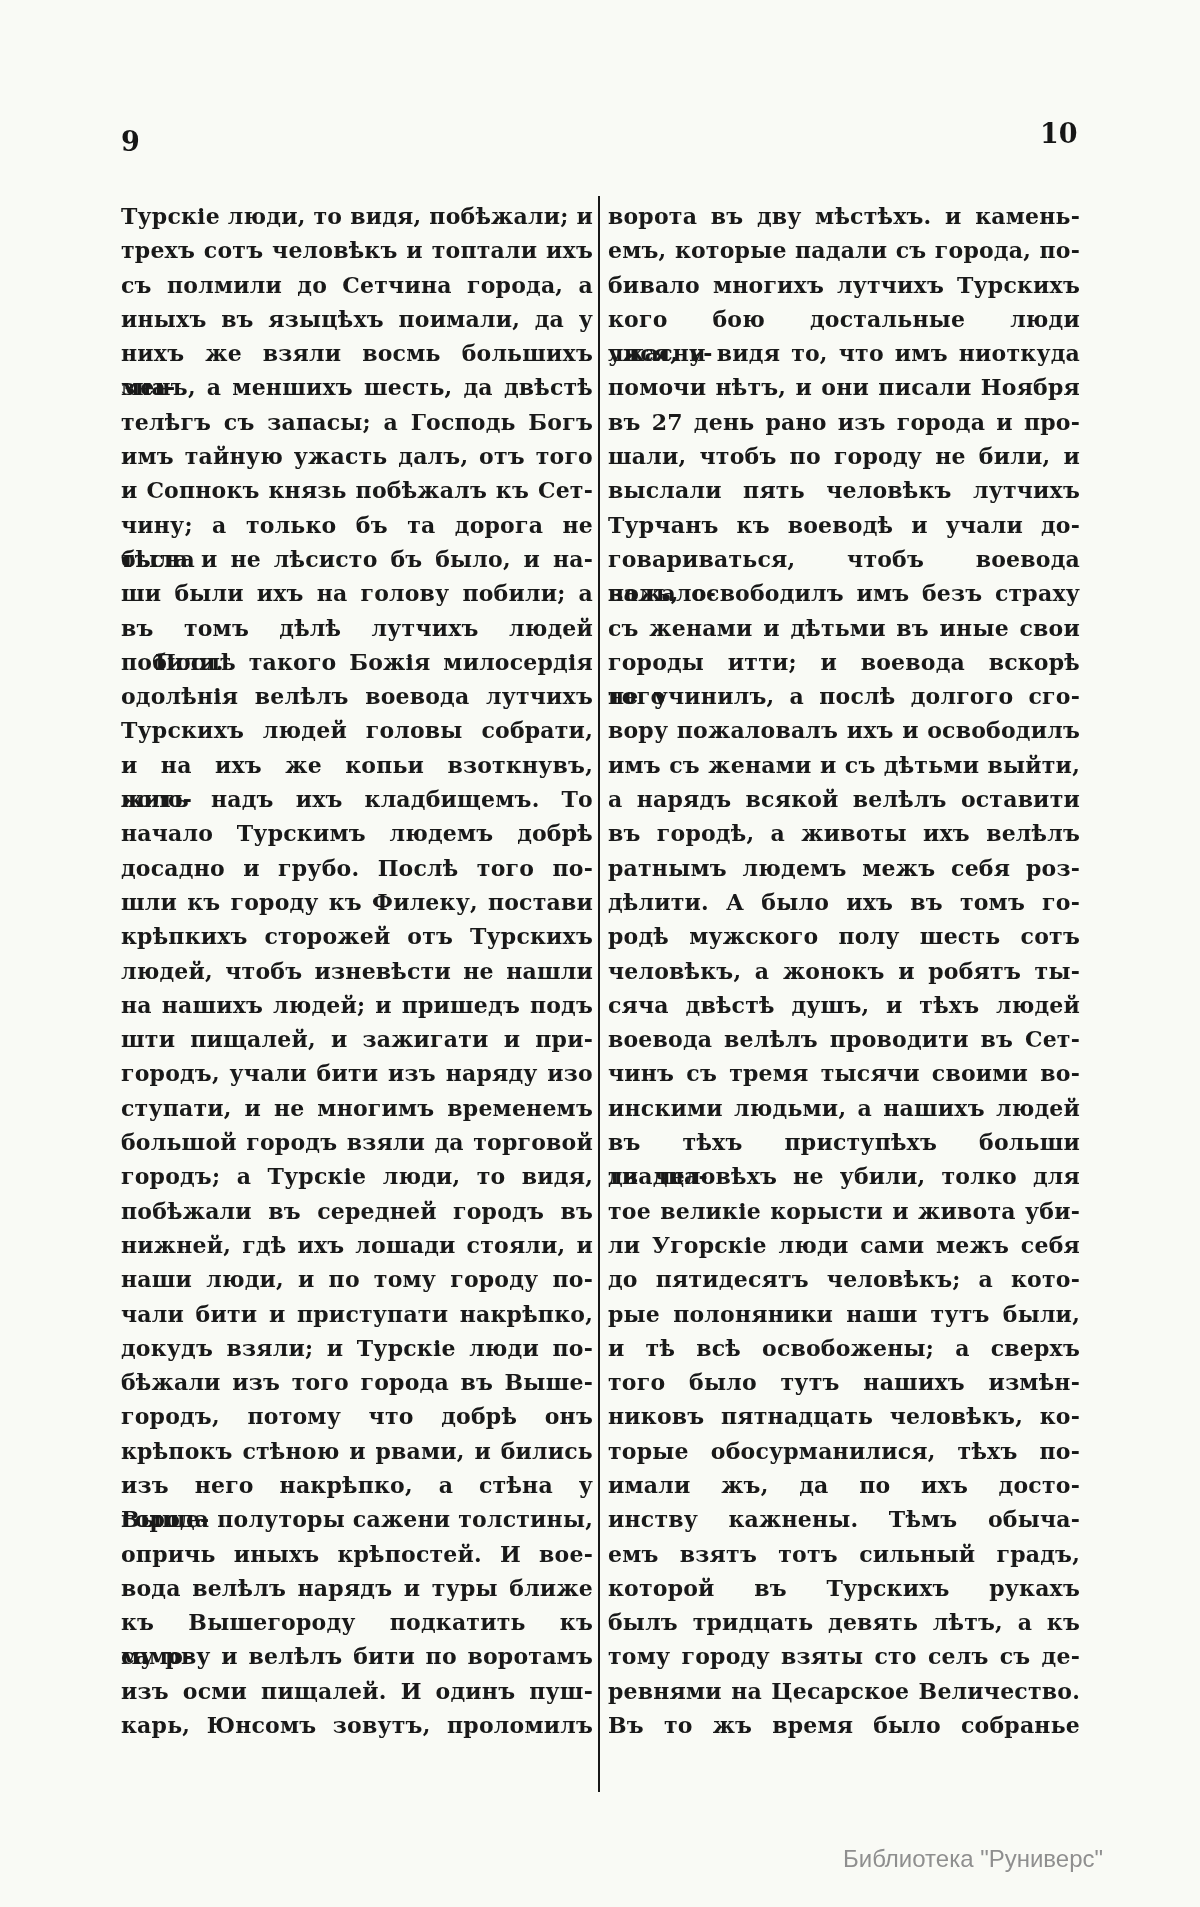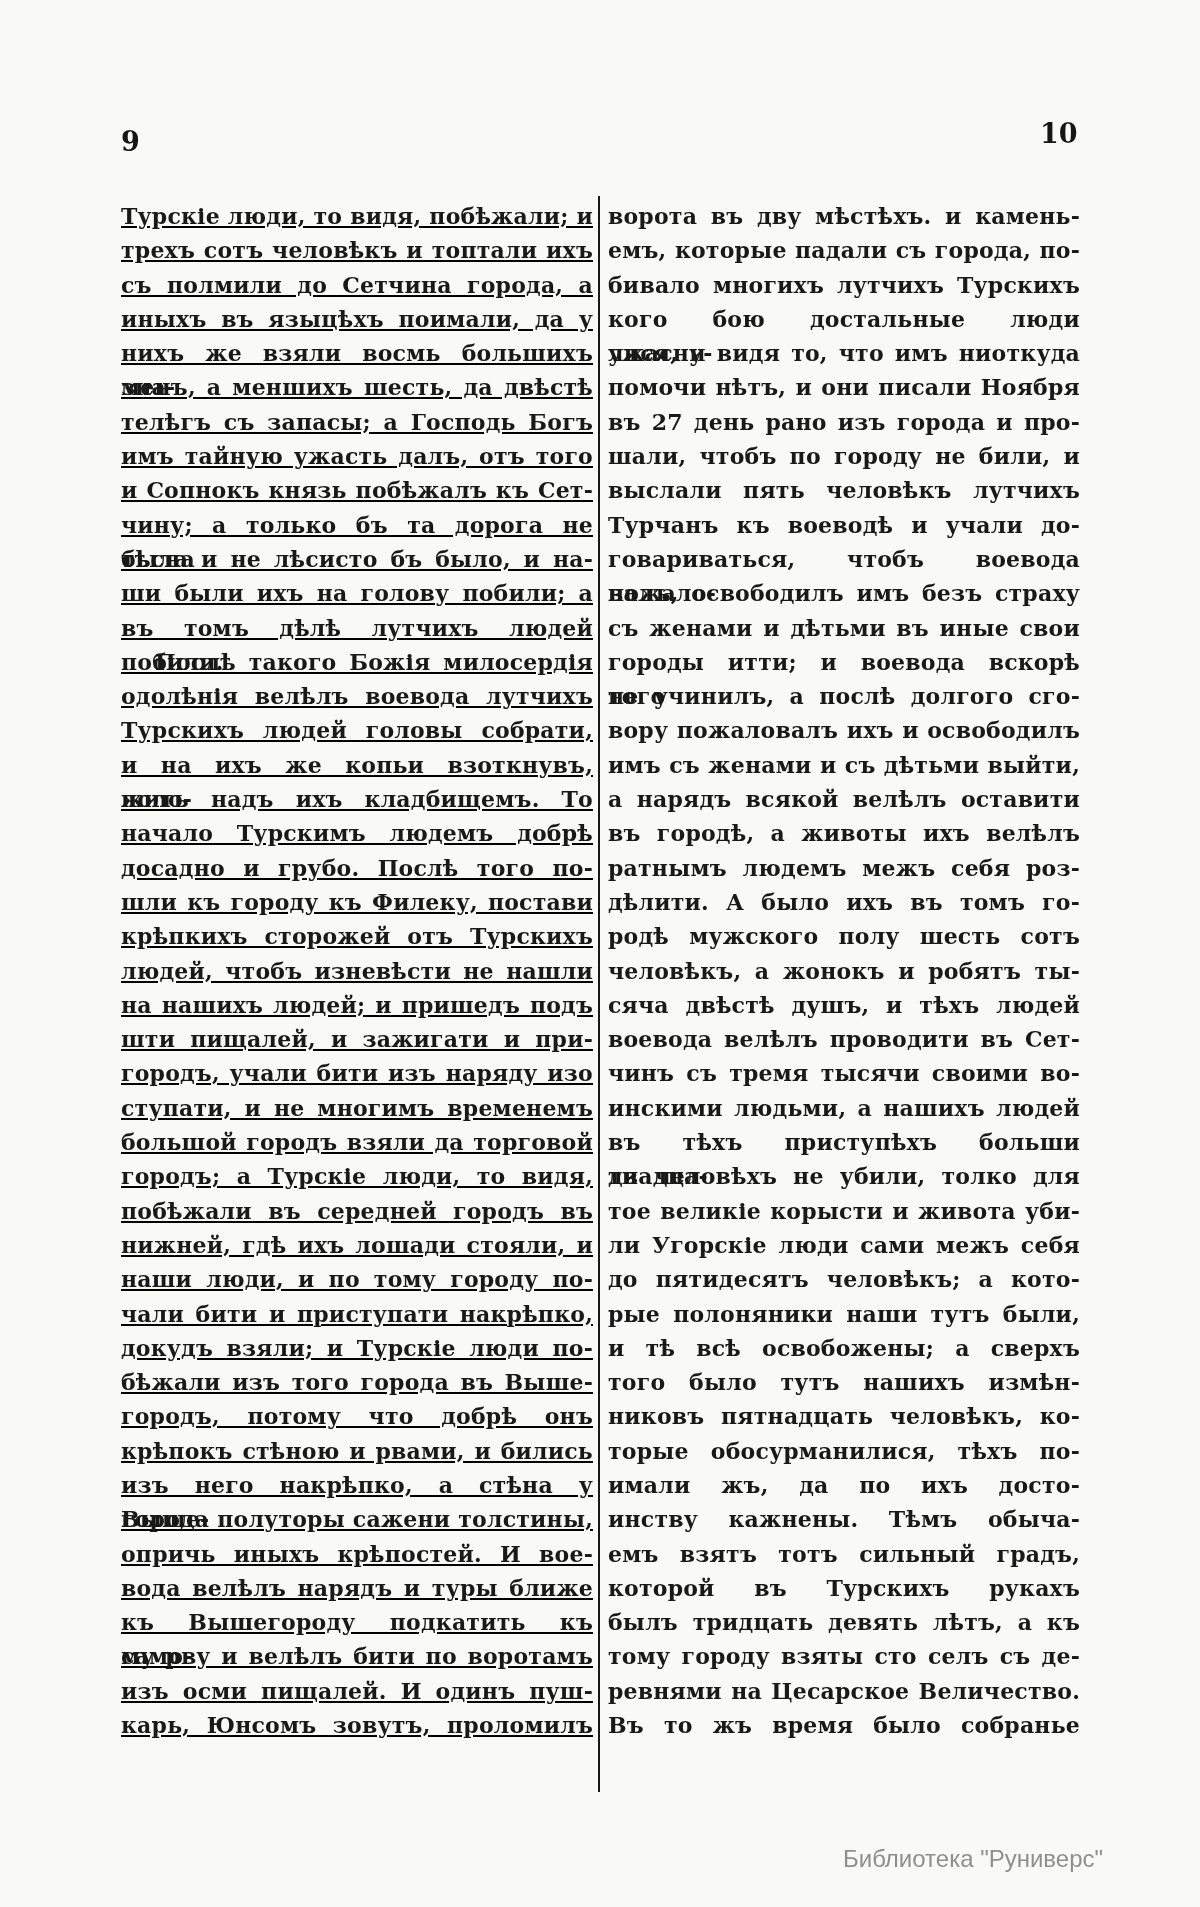--- a/index.html
+++ b/index.html
@@ -18,21 +18,21 @@
     font-family:"DejaVu Serif", serif;
   }
   #pn-left  { left:121px; top:126px; }
   #pn-right { left:1040px; top:118px;text-align:center; }
   .col {
     position:absolute;
     top:199px;
     width:472px;
     overflow:hidden;
   }
-  #col-left  { left:121px;text-decoration:underline; }
+  #col-left  { left:121px; }
   #col-right { left:608px; }
   .line {
     height:34.3px;
     line-height:34.3px;
     font-size:22px;
     font-weight:700;
     color:#191919;
     text-align:justify;
     text-align-last:justify;
     letter-spacing:0.2px;

